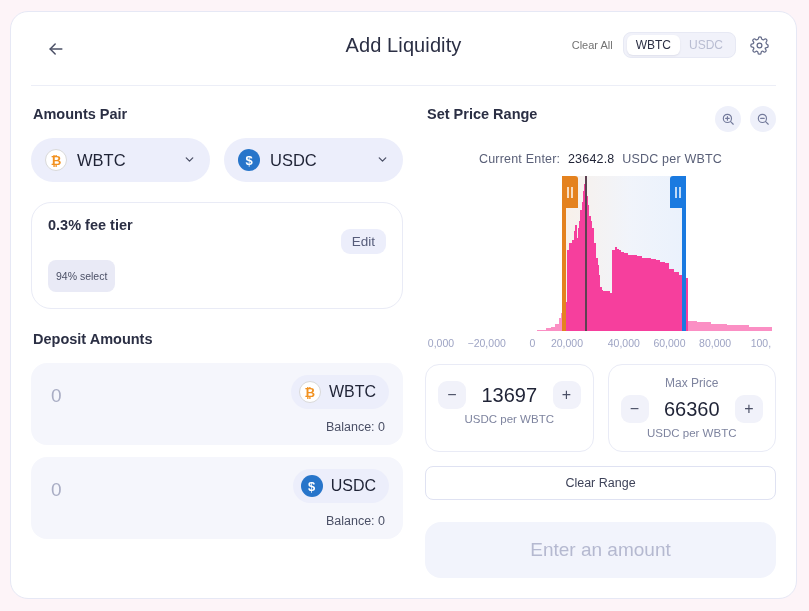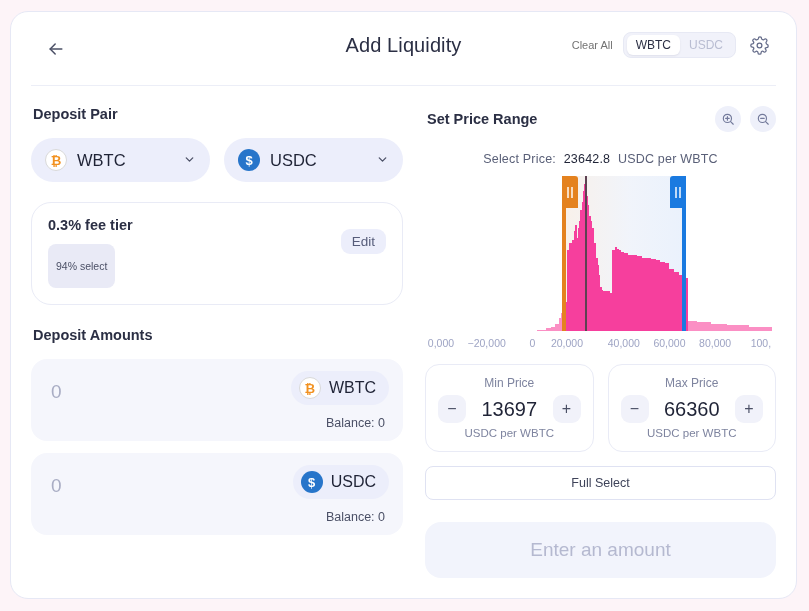--- a/index.html
+++ b/index.html
@@ -151,26 +151,26 @@
     border-radius: 20px;
     padding: 14px 16px 16px 16px;
     display: flex;
     align-items: flex-start;
     min-height: 62px;
   }
   .fee-left { flex: 1; }
   .fee-title { font-size: 14.5px; font-weight: bold; color: #2b2f44; }
   .fee-badge {
     display: inline-block;
-    margin-top: 11px;
+    margin-top: 27px;
     background: #e9eaf6;
     color: #4b5066;
     font-size: 10.5px;
     border-radius: 8px;
-    padding: 16px 8px;
+    padding: 10px 8px;
   }
   .fee-edit {
     background: #eceefb;
     color: #565c7a;
     font-size: 13.5px;
     border-radius: 9px;
     padding: 5px 11px;
     cursor: pointer;
     margin-top: 12px;
   }
@@ -209,21 +209,21 @@
     position: absolute;
     right: 18px;
     bottom: 11px;
     font-size: 12.5px;
     color: #4b5066;
   }
 
   
   .range-head {
     display: flex;
-    align-items: center;
+    align-items: flex-start;
     margin-bottom: 19px;
   }
   .range-head .section-title { margin-bottom: 0; flex: 1; }
   .zoom-btn {
     width: 26px; height: 26px;
     border-radius: 50%;
     background: #eef0fa;
     color: #737a9b;
     display: flex; align-items: center; justify-content: center;
     margin-left: 9px;
@@ -375,21 +375,21 @@
             <circle cx="12" cy="12" r="3"></circle>
             <path d="M19.4 15a1.65 1.65 0 0 0 .33 1.82l.06.06a2 2 0 1 1-2.83 2.83l-.06-.06a1.65 1.65 0 0 0-1.82-.33 1.65 1.65 0 0 0-1 1.51V21a2 2 0 1 1-4 0v-.09A1.65 1.65 0 0 0 9 19.4a1.65 1.65 0 0 0-1.82.33l-.06.06a2 2 0 1 1-2.83-2.83l.06-.06A1.65 1.65 0 0 0 4.6 15a1.65 1.65 0 0 0-1.51-1H3a2 2 0 1 1 0-4h.09A1.65 1.65 0 0 0 4.6 9a1.65 1.65 0 0 0-.33-1.82l-.06-.06a2 2 0 1 1 2.83-2.83l.06.06A1.65 1.65 0 0 0 9 4.6h.09A1.65 1.65 0 0 0 10.6 3.09V3a2 2 0 1 1 4 0v.09A1.65 1.65 0 0 0 16.11 4.6a1.65 1.65 0 0 0 1.82-.33l.06-.06a2 2 0 1 1 2.83 2.83l-.06.06A1.65 1.65 0 0 0 20.4 9v.09a1.65 1.65 0 0 0 1.51 1.51H21a2 2 0 1 1 0 4h-.09a1.65 1.65 0 0 0-1.51 1z"></path>
           </svg>
       </div>
     </div>
   </div>
 
   <div class="body-wrap">
 
     <div class="col-left">
-      <div class="section-title">Deposit Pair</div>
+      <div class="section-title">Amounts Pair</div>
 
       <div class="pair-row">
         <div class="token-select">
           <div class="token-ico ico-wbtc">₿</div>
           <div class="token-name">WBTC</div>
           <div class="chev">
             <svg width="13" height="13" viewBox="0 0 24 24" fill="none" stroke="currentColor" stroke-width="2.4" stroke-linecap="round" stroke-linejoin="round">
                 <polyline points="6 9 12 15 18 9"></polyline>
               </svg>
           </div>
@@ -448,21 +448,21 @@
         <div class="zoom-btn">
           <svg width="14" height="14" viewBox="0 0 24 24" fill="none" stroke="currentColor" stroke-width="2" stroke-linecap="round">
               <circle cx="11" cy="11" r="7"></circle>
               <line x1="16.5" y1="16.5" x2="21" y2="21"></line>
               <line x1="8" y1="11" x2="14" y2="11"></line>
             </svg>
         </div>
       </div>
 
       <div class="current-price">
-        <span class="lbl">Select Price:</span>
+        <span class="lbl">Current Enter:</span>
         <span class="val">23642.8</span>
         <span class="lbl">USDC per WBTC</span>
       </div>
 
       <div class="chart-wrap">
         <div class="chart-plot">
           <div class="sel-band" id="sel-band" style="left: 138.679px; width: 120.323px;"></div>
           <div class="bars" id="bars">
               <div class="bar out" style="left: 111.954px; width: 4.56954px; height: 1.47px;"></div>
               <div class="bar out" style="left: 116.523px; width: 4.56954px; height: 1.47px;"></div>
@@ -549,36 +549,35 @@
             <div class="tick" style="left: 142px;">20,000</div>
             <div class="tick" style="left: 198.775px;">40,000</div>
             <div class="tick" style="left: 244.47px;">60,000</div>
             <div class="tick" style="left: 290.166px;">80,000</div>
             <div class="tick" style="left: 335.861px;">100,</div>
           </div>
       </div>
 
       <div class="price-row">
         <div class="price-card">
-          <div class="price-label">Min Price</div>
           <div class="price-mid">
             <div class="step-btn">−</div>
             <div class="price-value">13697</div>
             <div class="step-btn">+</div>
           </div>
           <div class="price-unit">USDC per WBTC</div>
         </div>
         <div class="price-card">
           <div class="price-label">Max Price</div>
           <div class="price-mid">
             <div class="step-btn">−</div>
             <div class="price-value">66360</div>
             <div class="step-btn">+</div>
           </div>
           <div class="price-unit">USDC per WBTC</div>
         </div>
       </div>
 
-      <div class="full-range-btn">Full Select</div>
+      <div class="full-range-btn">Clear Range</div>
       <div class="submit-btn">Enter an amount</div>
     </div>
   </div>
 </div>
 
 </body></html>

